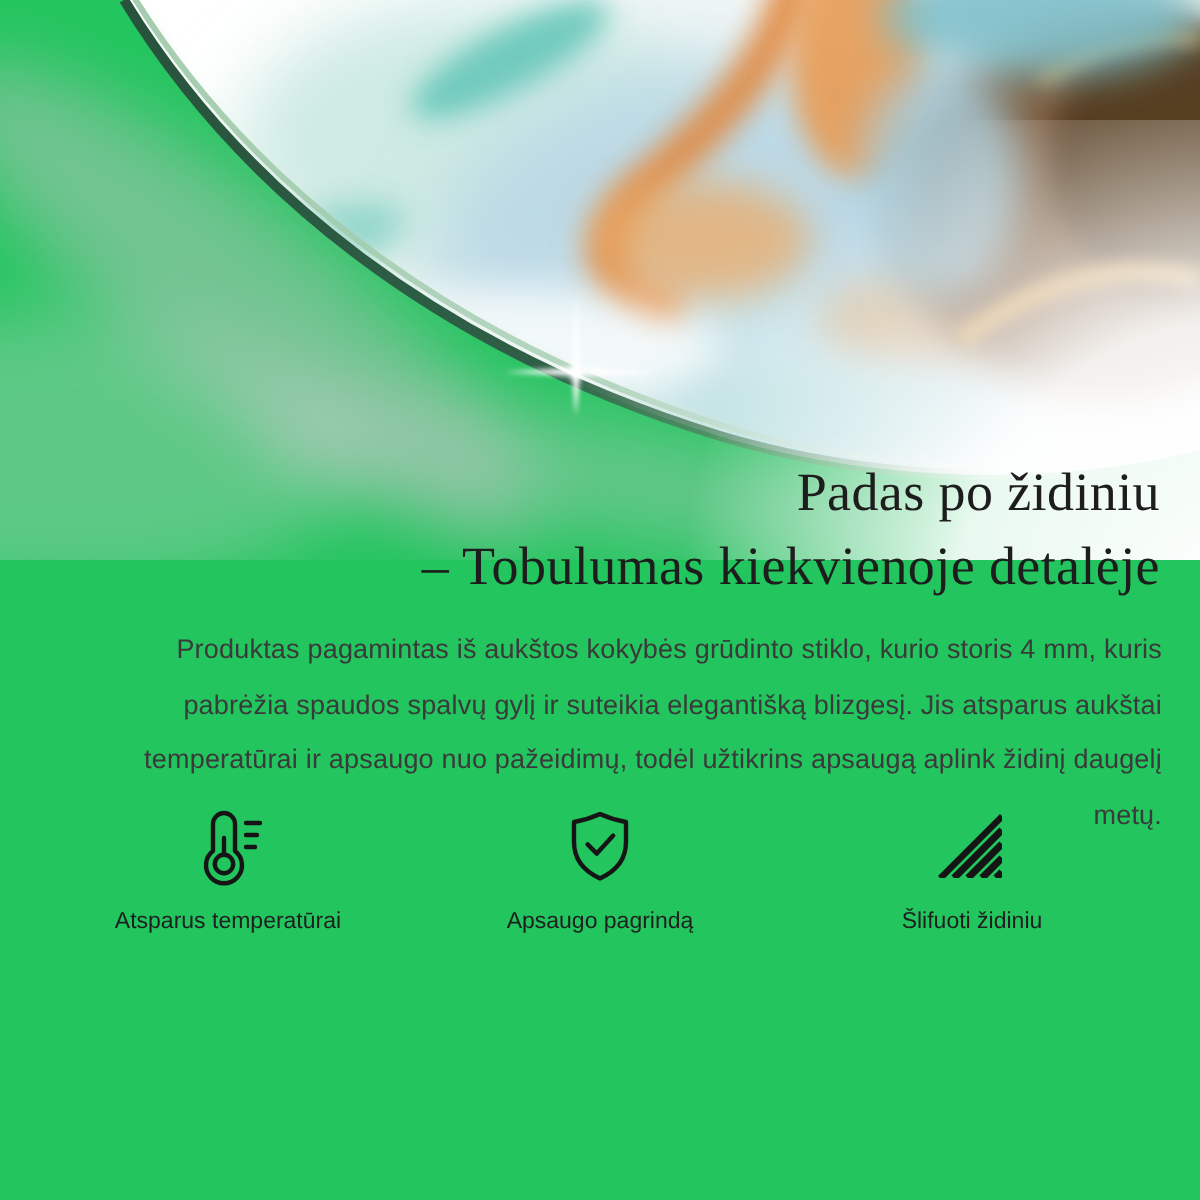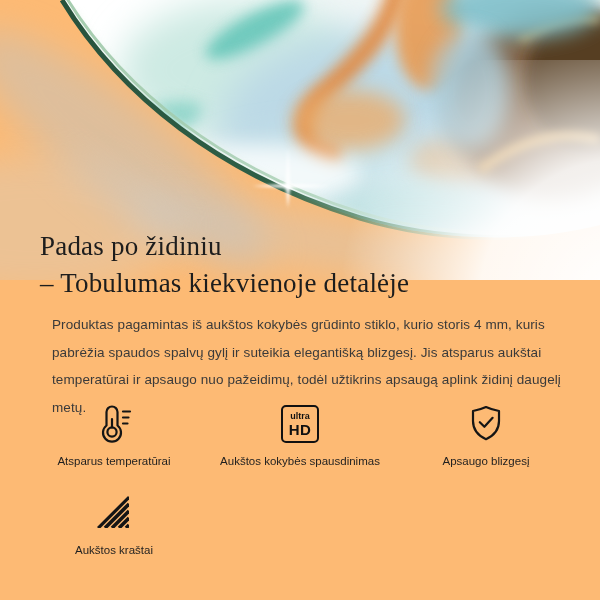--- a/index.html
+++ b/index.html
@@ -1,17 +1,17 @@
 <!DOCTYPE html>
 <html><head>
 <meta charset="utf-8">
 <style>
   html,body{margin:0;padding:0;background:#fff;}
-  .page{position:relative;width:600px;height:600px;overflow:hidden;background:#fdba74;
-        font-family:"Liberation Sans",sans-serif;}
+  .page{position:relative;width:600px;height:600px;overflow:hidden;background:#22c55e;
+        font-family:"Liberation Sans",sans-serif;text-align:right;}
   .hero{position:absolute;top:0;left:0;width:600px;height:280px;}
   .hero svg{display:block;}
   .heading{position:absolute;left:40px;top:228px;width:540px;
            font-family:"Liberation Serif",serif;font-size:27px;line-height:37px;
            color:#1d1d1d;font-weight:400;letter-spacing:.2px;}
   .desc{position:absolute;left:52px;top:311px;width:529px;
         font-size:13.5px;line-height:27.6px;color:#3a3a3a;letter-spacing:.1px;}
   .features{position:absolute;left:21px;top:402px;width:558px;
             display:grid;grid-template-columns:repeat(3,1fr);row-gap:24px;}
   .feature{display:flex;flex-direction:column;align-items:center;}
@@ -133,56 +133,47 @@
         <svg width="44" height="44" viewBox="0 0 44 44">
           <path class="ic" d="M20,4.5 a5.5,5.5 0 0 1 5.5,5.5 V23.5 a9,9 0 1 1 -11,0 V10 A5.5,5.5 0 0 1 20,4.5 Z"></path>
           <circle class="ic" cx="20" cy="30" r="4.6"></circle>
           <path class="ic" d="M20,25.4 V17"></path>
           <path class="ic" d="M31,9.5 H38 M31,15.5 H36.5 M31,21.5 H35.5"></path>
         </svg>
       </div>
       <div class="f-label">Atsparus temperatūrai</div>
     </div>
 
-    <div class="feature">
-      <div class="icon-box">
-        <div class="uhd">
-          <span class="t1">ultra</span>
-          <span class="t2">HD</span>
-        </div>
-      </div>
-      <div class="f-label">Aukštos kokybės spausdinimas</div>
-    </div>
 
     <div class="feature">
       <div class="icon-box">
         <svg width="44" height="44" viewBox="0 0 44 44">
           <path class="ic" d="M22,5 C26,6.8 31,8.3 35,9 V19 C35,28.5 29.5,33.8 22,37.2 C14.5,33.8 9,28.5 9,19 V9 C13,8.3 18,6.8 22,5 Z"></path>
           <path class="ic" d="M15.8,20.2 L20.4,24.8 L28.6,15.8" stroke-width="2.5"></path>
         </svg>
       </div>
-      <div class="f-label">Apsaugo blizgesį</div>
+      <div class="f-label">Apsaugo pagrindą</div>
     </div>
 
 
     <div class="feature">
       <div class="icon-box">
         <svg width="40" height="40" viewBox="0 0 40 40">
           <defs>
               <clipPath id="triClip">
                 <path d="M2,35 L35,2 L35,35 Z"></path>
               </clipPath>
             </defs>
           <g clip-path="url(#triClip)" stroke="#151515" stroke-width="3.6">
             <path d="M4,35 L35,4"></path>
             <path d="M11,35 L35,11"></path>
             <path d="M18,35 L35,18"></path>
             <path d="M25,35 L35,25"></path>
             <path d="M32,35 L35,32"></path>
           </g>
         </svg>
       </div>
-      <div class="f-label">Aukštos kraštai</div>
+      <div class="f-label">Šlifuoti židiniu</div>
     </div>
 
 
   </div>
 </div>
 
 </body></html>

